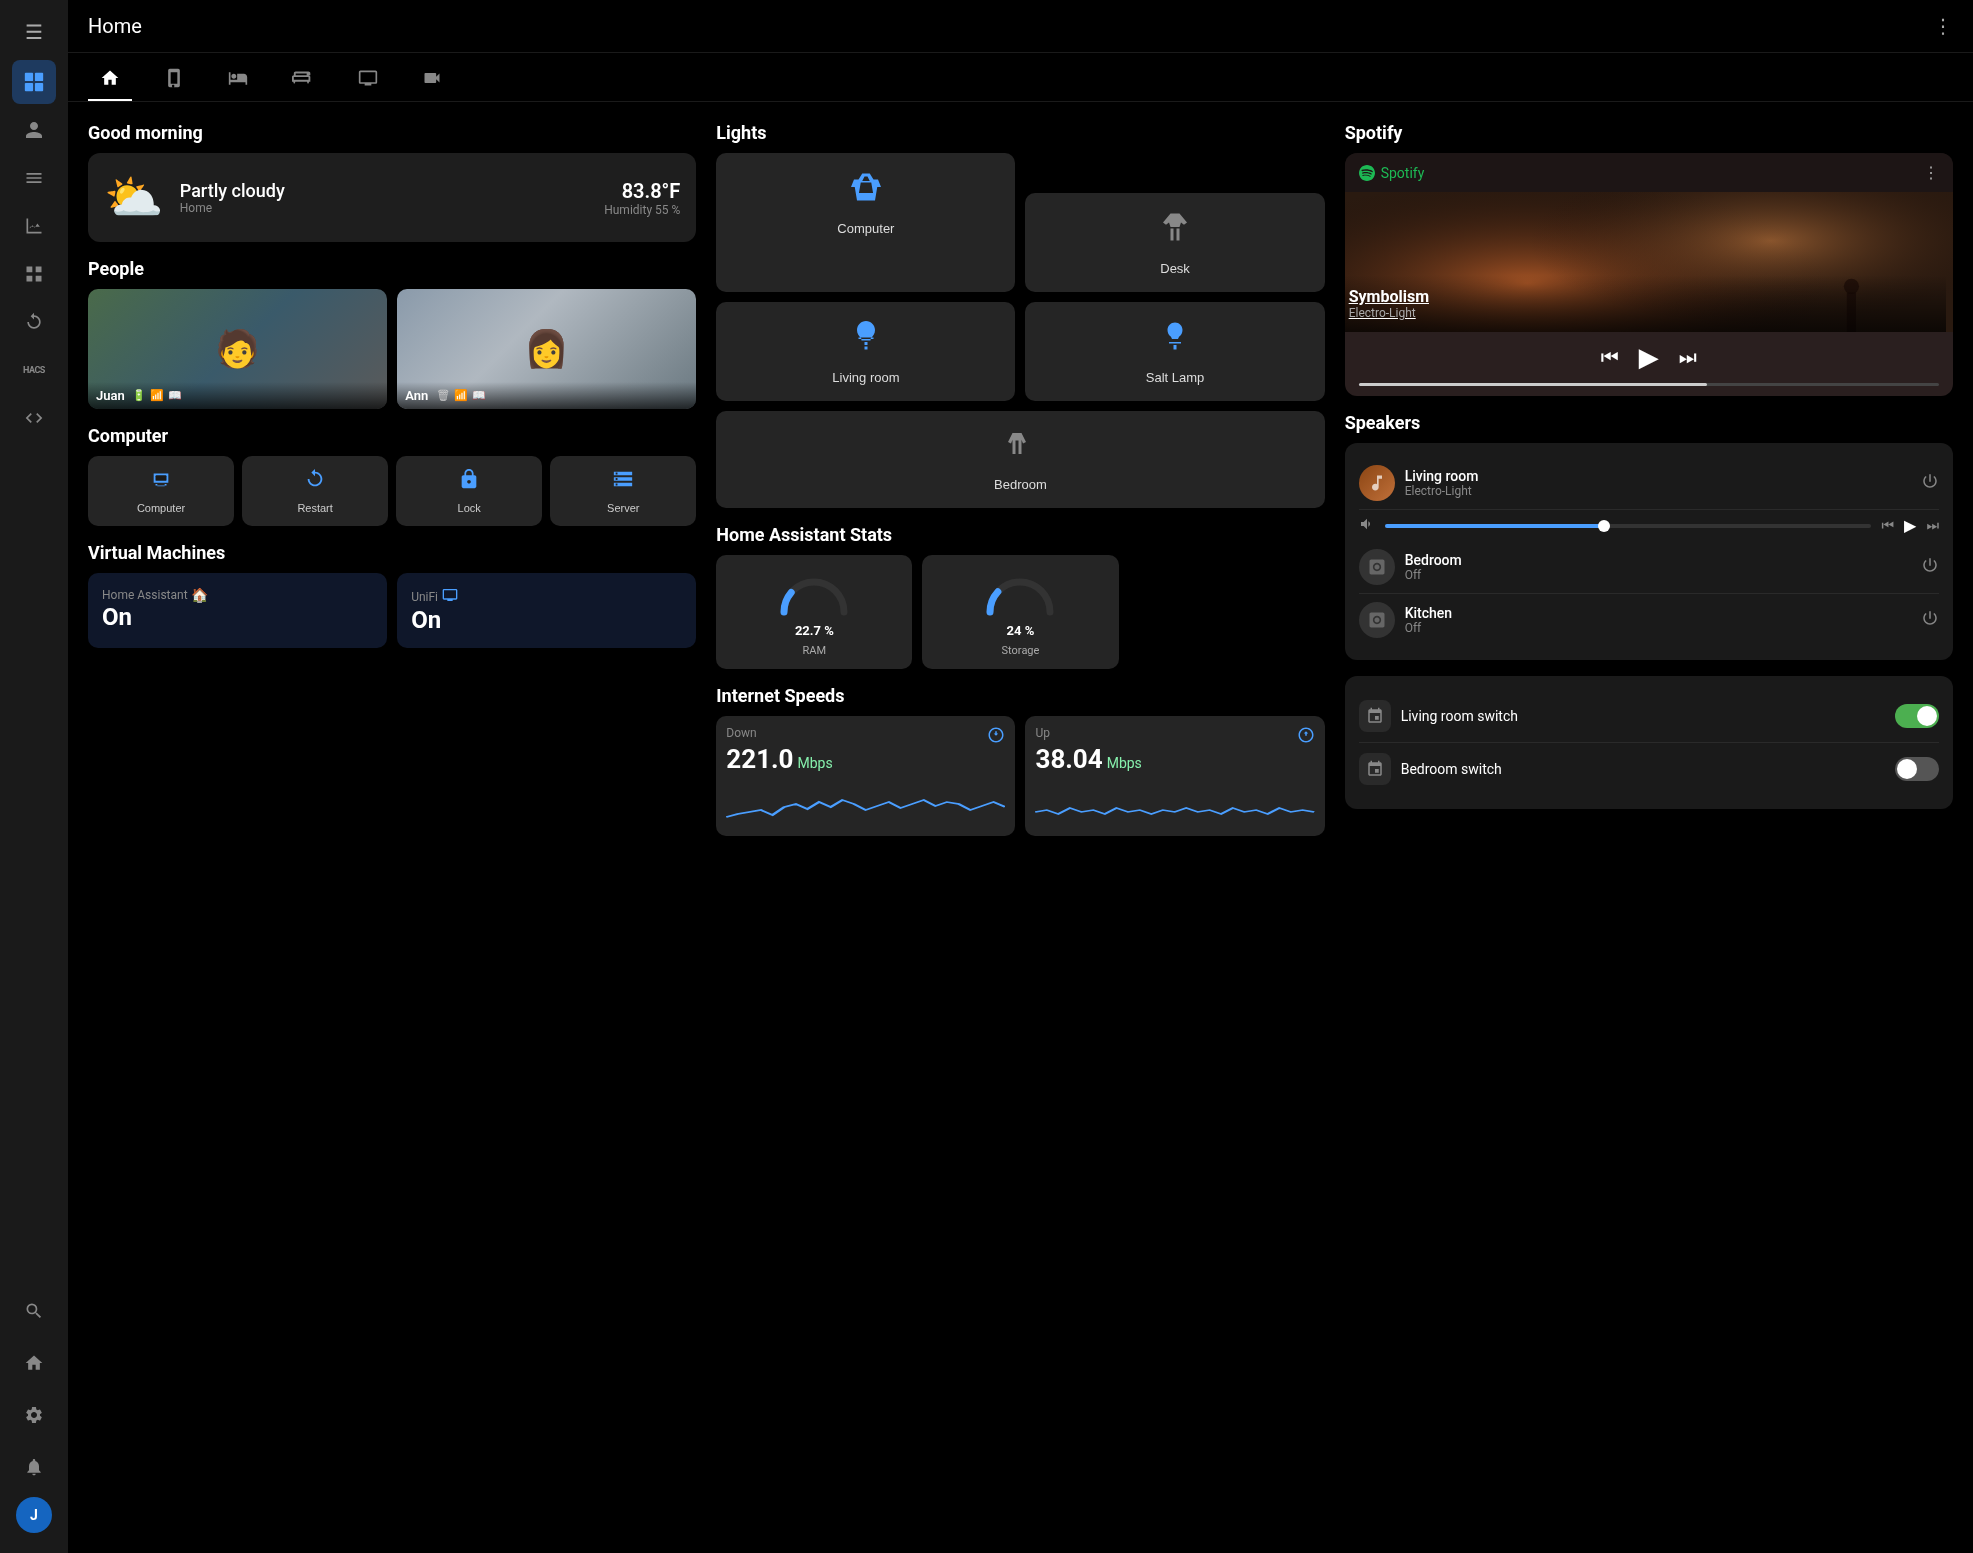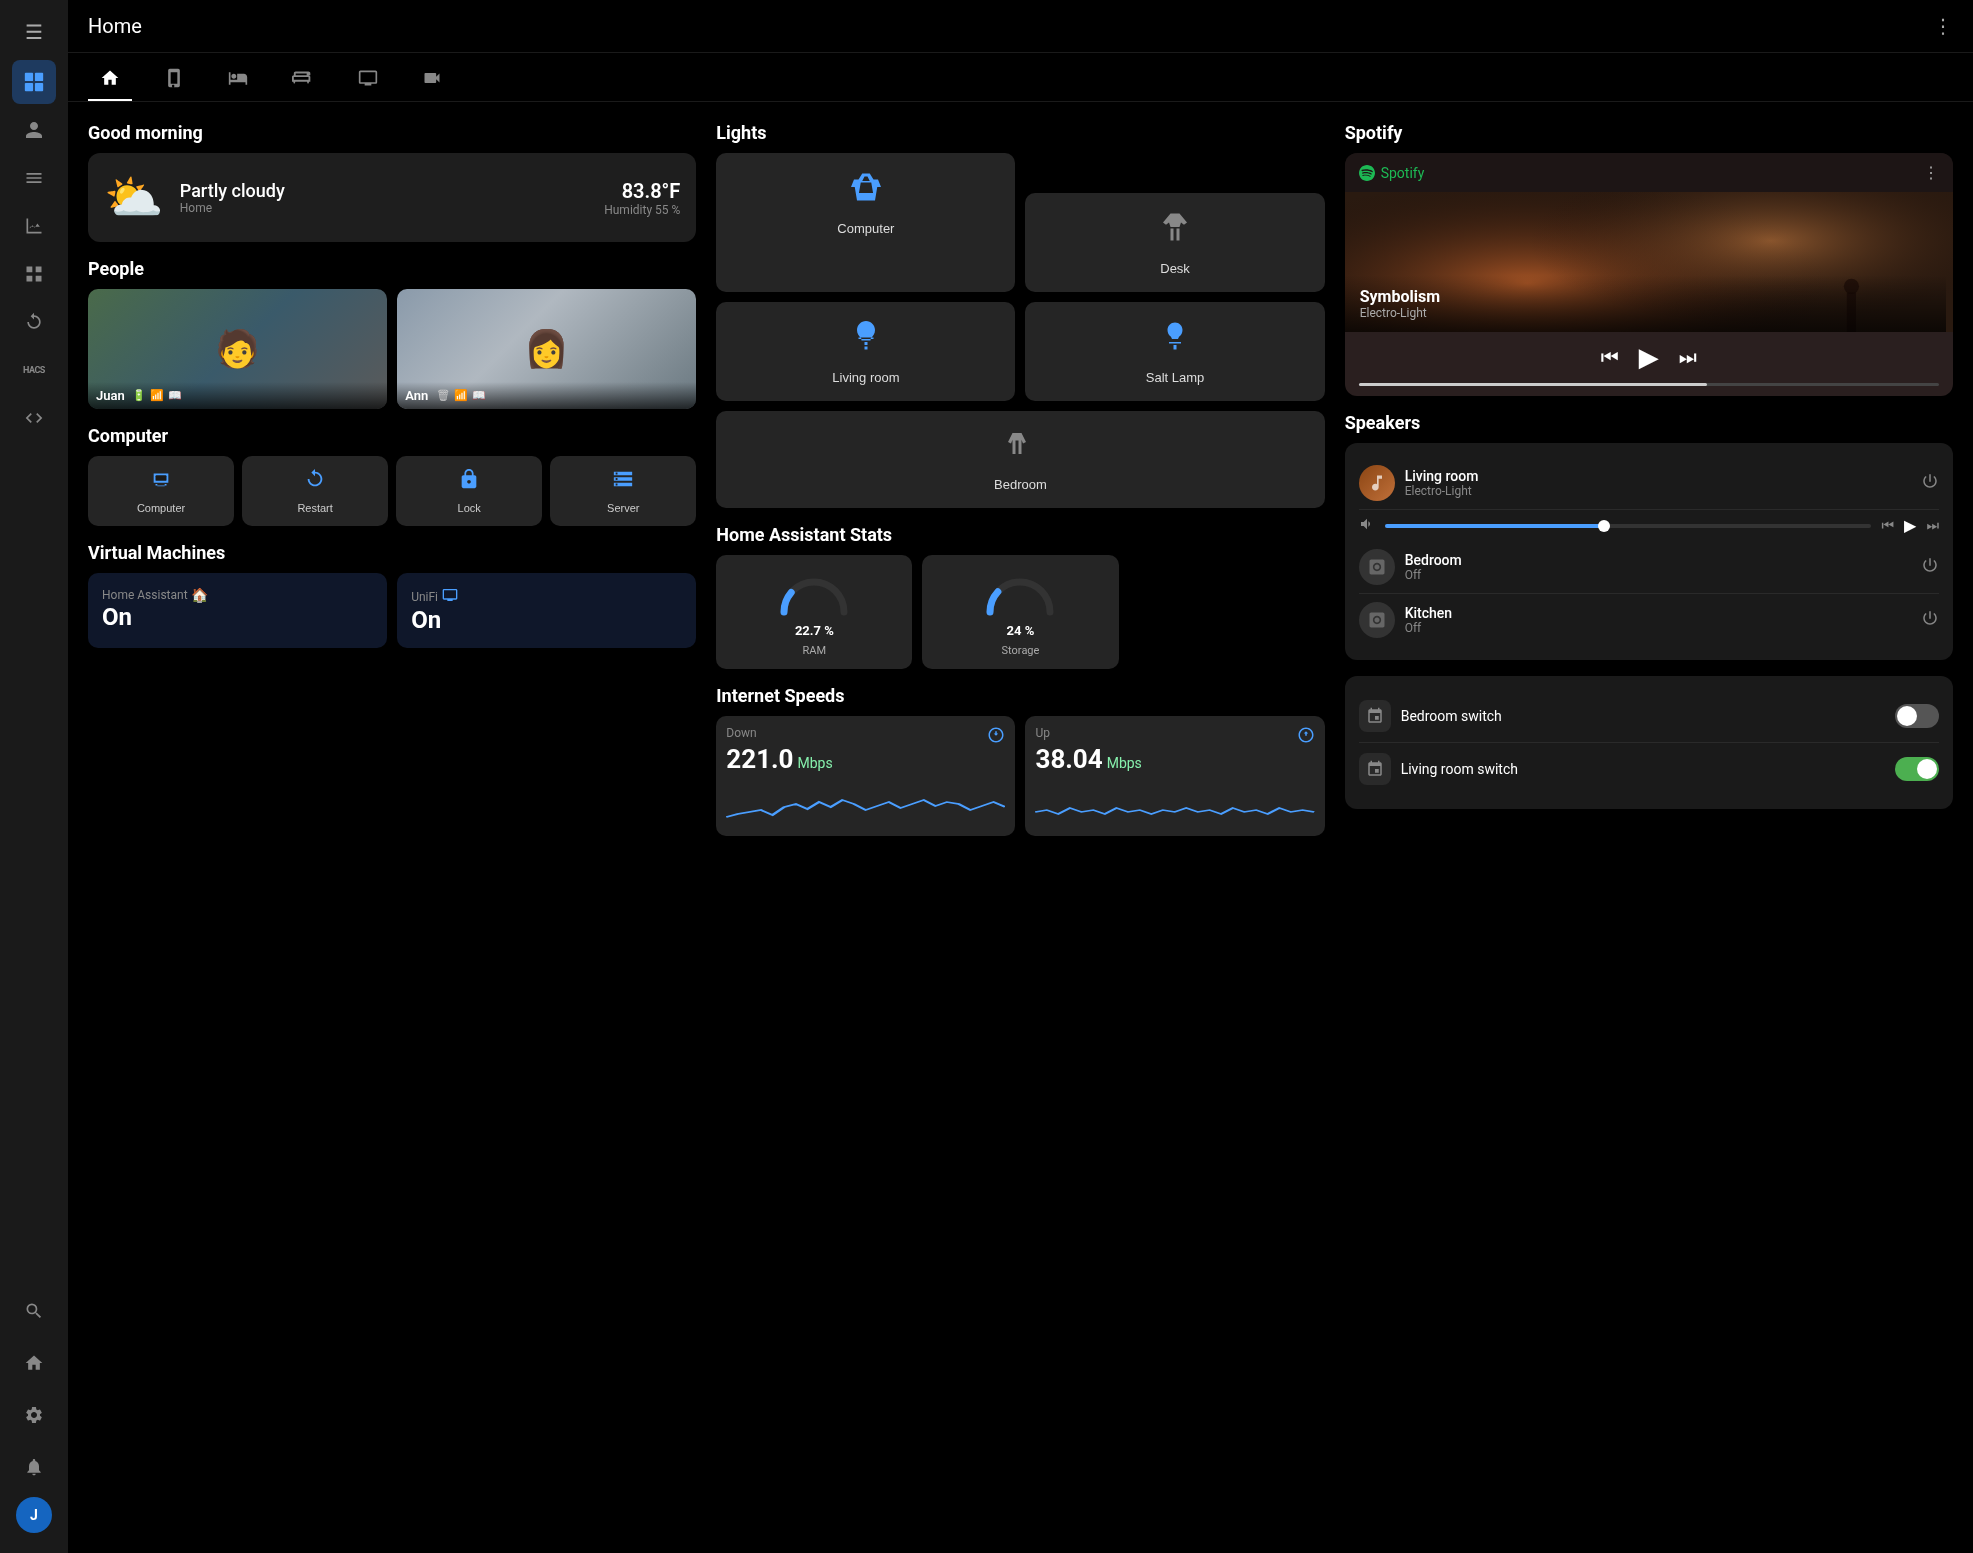--- a/index.html
+++ b/index.html
@@ -324,22 +324,23 @@
       width: 100%;
       height: 140px;
       background: linear-gradient(135deg, #4a1a0a 0%, #8b3a1a 30%, #c4622a 60%, #e8904a 80%, #1a0a05 100%);
       position: relative;
       display: flex;
       align-items: flex-end;
     }
     .spotify-art-overlay {
       position: absolute;
       bottom: 0; left: 0; right: 7px;
-      padding: 12px 15px;
+      padding: 12px 4px;
       background: linear-gradient(transparent, rgba(0,0,0,0.7));
+      text-decoration: underline;
     }
     .spotify-track { font-size: 16px; font-weight: 700; }
     .spotify-artist { font-size: 12px; color: #aaa; }
     .spotify-controls {
       display: flex;
       align-items: center;
       justify-content: center;
       gap: 20px;
       padding: 10px;
     }
@@ -994,33 +995,33 @@
         </div>
       </div>
 
       <div class="switches-card">
         <div class="switch-item">
           <div class="switch-icon">
             <svg width="18" height="18" viewBox="0 0 24 24" fill="#888">
                 <path d="M17 12h-5v5h5v-5zM16 1v2H8V1H6v2H5c-1.11 0-1.99.9-1.99 2L3 19c0 1.1.89 2 2 2h14c1.1 0 2-.9 2-2V5c0-1.1-.9-2-2-2h-1V1h-2zm3 18H5V8h14v11z"></path>
               </svg>
           </div>
-          <span class="switch-name">Bedroom switch</span>
-          <div class="toggle off">
+          <span class="switch-name">Living room switch</span>
+          <div class="toggle on">
             <div class="toggle-knob"></div>
           </div>
         </div>
         <div class="switch-item">
           <div class="switch-icon">
             <svg width="18" height="18" viewBox="0 0 24 24" fill="#888">
                 <path d="M17 12h-5v5h5v-5zM16 1v2H8V1H6v2H5c-1.11 0-1.99.9-1.99 2L3 19c0 1.1.89 2 2 2h14c1.1 0 2-.9 2-2V5c0-1.1-.9-2-2-2h-1V1h-2zm3 18H5V8h14v11z"></path>
               </svg>
           </div>
-          <span class="switch-name">Living room switch</span>
-          <div class="toggle on">
+          <span class="switch-name">Bedroom switch</span>
+          <div class="toggle off">
             <div class="toggle-knob"></div>
           </div>
         </div>
       </div>
 
     </div>
 
   </div>
 </div>
 

